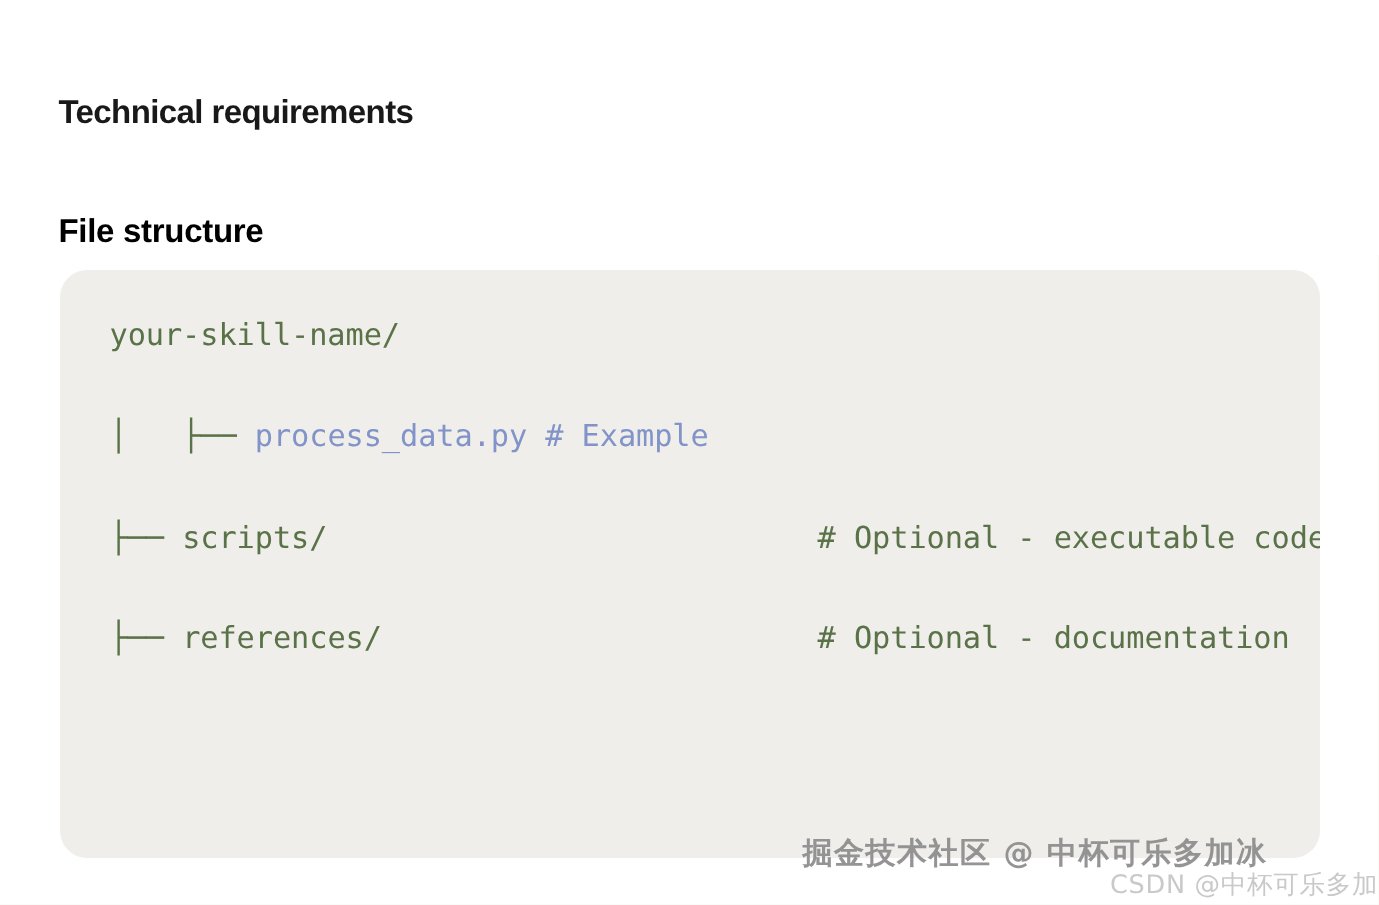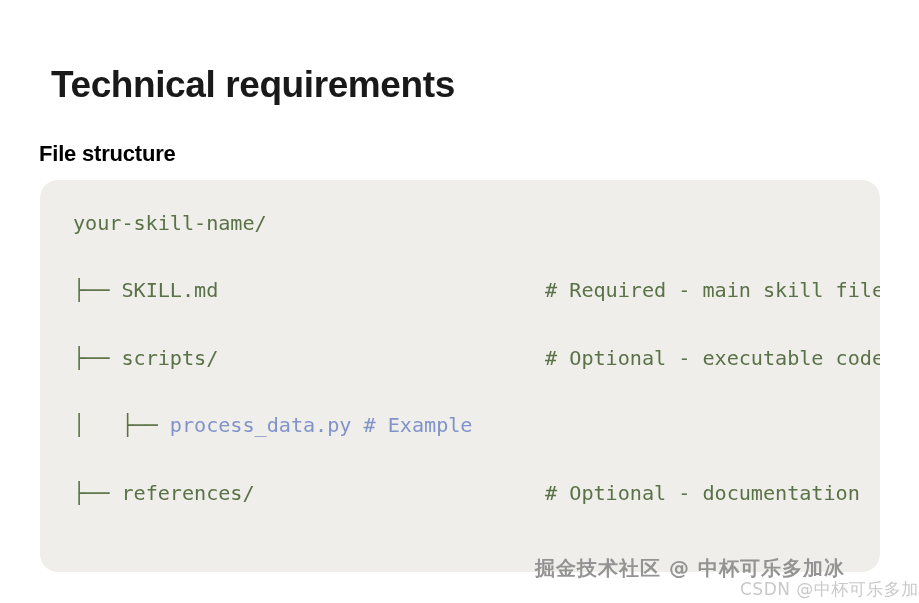--- a/index.html
+++ b/index.html
@@ -14,27 +14,26 @@
     position: relative;
     font-family: "Liberation Sans", sans-serif;
     -webkit-font-smoothing: antialiased;
   }
 
   
   #page-title {
     position: absolute;
     left: 39px;
     top: 40px;
-    font-size: 37px;
+    font-size: 22px;
     font-weight: 700;
     letter-spacing: -0.4px;
     color: #191919;
     line-height: 40px;
     white-space: nowrap;
-    margin-left: 12px;
   }
   #section-title {
     position: absolute;
     left: 39px;
     top: 121px;
     font-size: 22px;
     font-weight: 600;
     letter-spacing: -0.2px;
     color: #000000;
     line-height: 30px;
@@ -101,23 +100,22 @@
 </style>
 </head>
 <body>
 
 <h1 id="page-title">Technical requirements</h1>
 
 <h2 id="section-title">File structure</h2>
 
 <div id="code-block">
   <pre id="code-tree"><span class="tree-line"><span class="g">your-skill-name/</span></span>
-<span class="tree-line"><span class="g">├── </span><span class="g">SKILL.md</span><span class="g">                           # Required - main skill file</span></span>
+<span class="tree-line"><span class="g">│   ├── </span><span class="b">process_data.py</span><span class="b"> # Example</span></span>
 <span class="tree-line"><span class="g">├── </span><span class="g">scripts/</span><span class="g">                           # Optional - executable code</span></span>
-<span class="tree-line"><span class="g">│   ├── </span><span class="b">process_data.py</span><span class="b"> # Example</span></span>
 <span class="tree-line"><span class="g">├── </span><span class="g">references/</span><span class="g">                        # Optional - documentation</span></span>
 
 
 
 </pre>
 </div>
 
 <div id="watermark-juejin">掘金技术社区 @ 中杯可乐多加冰</div>
 
 <div id="watermark-csdn">CSDN @中杯可乐多加冰</div>

